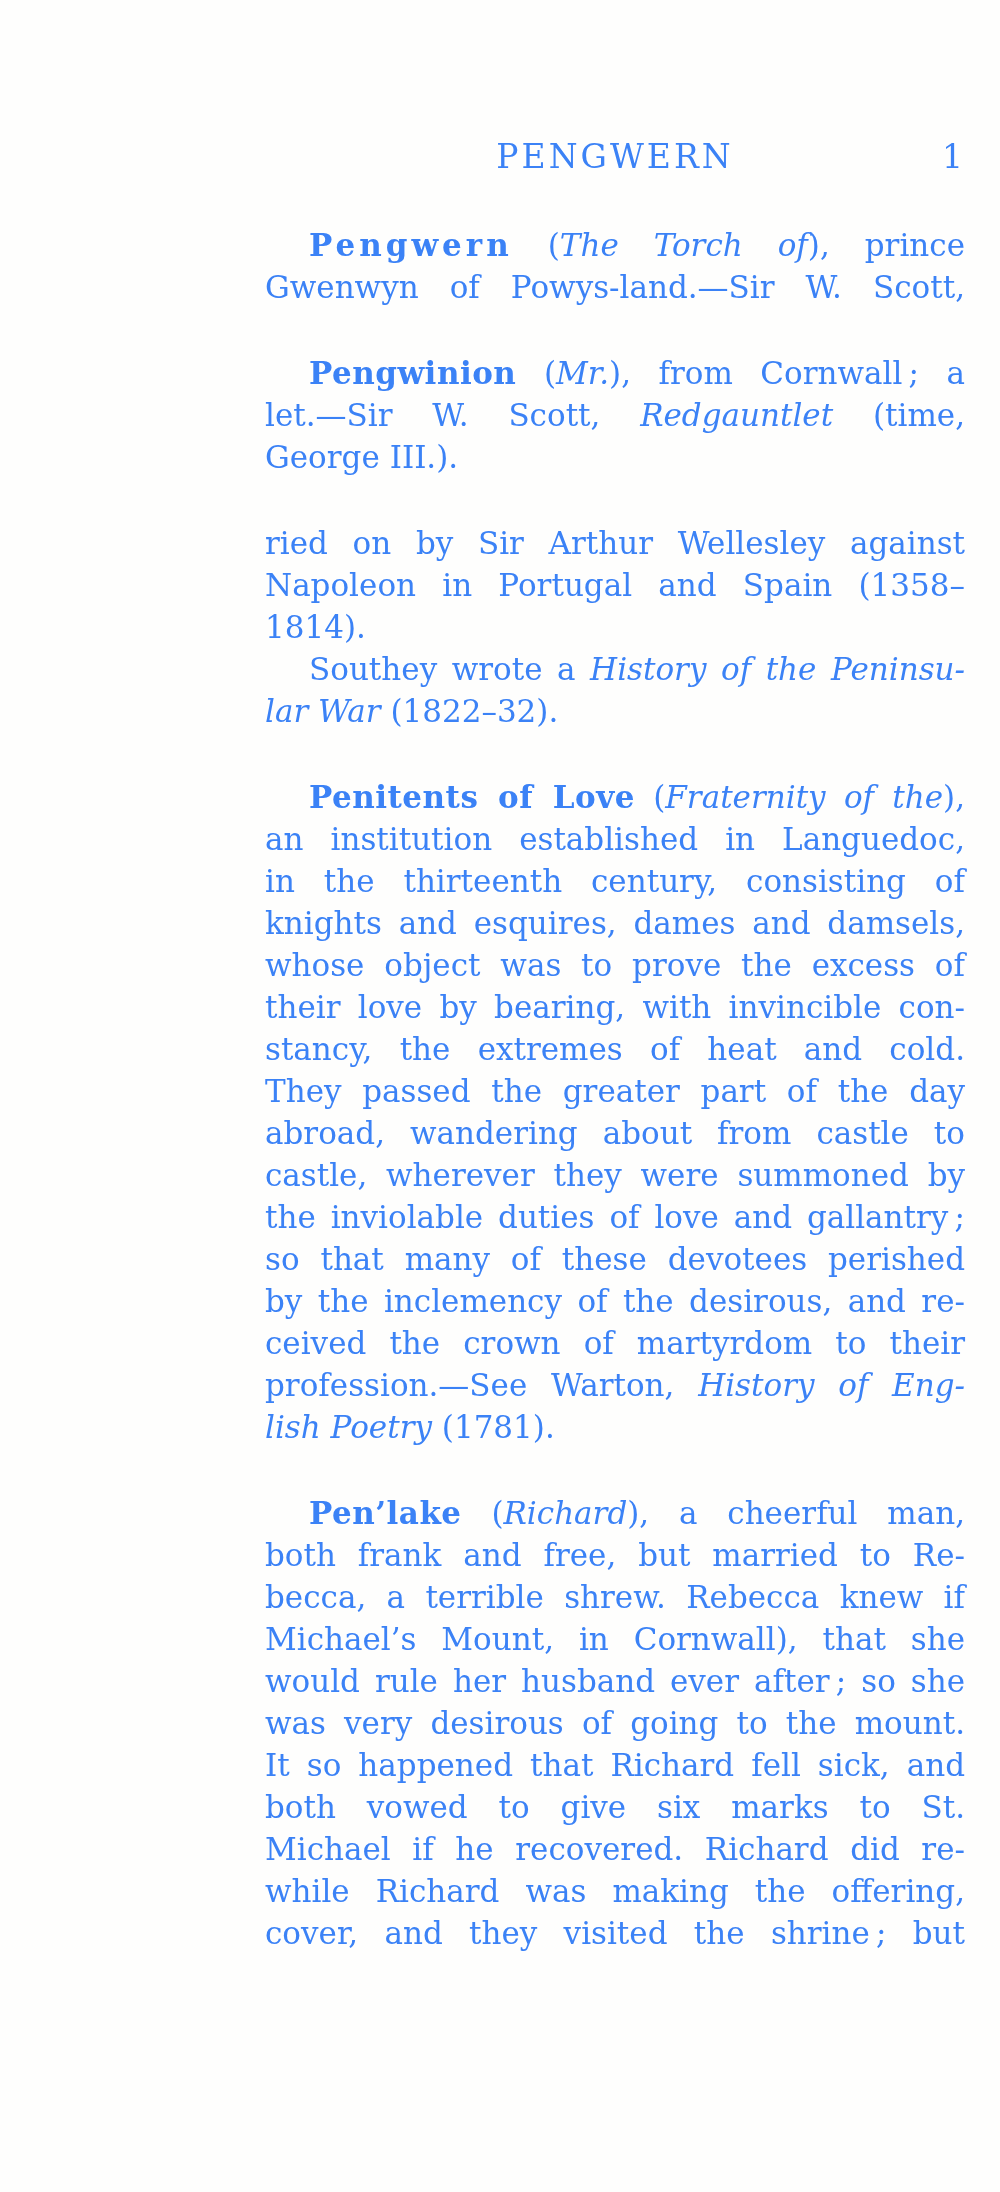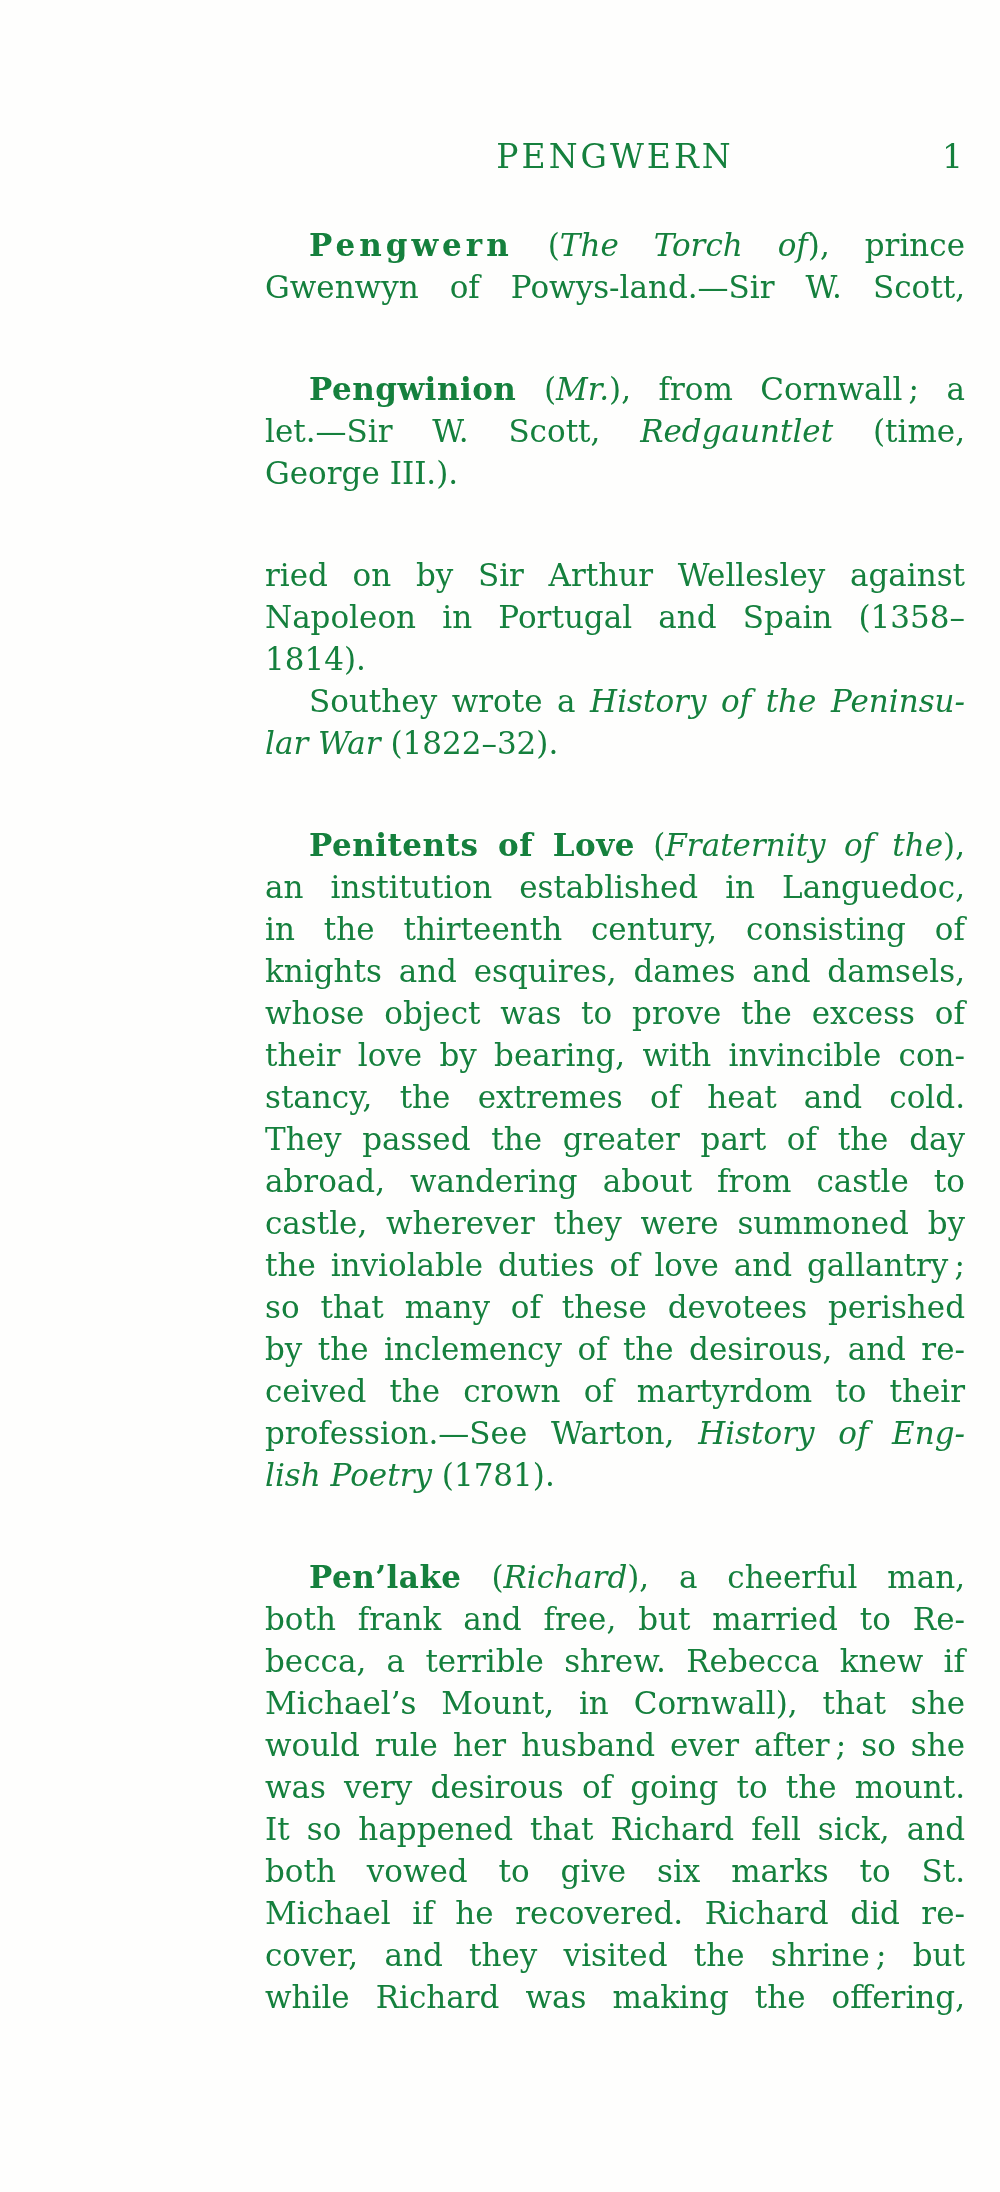--- a/index.html
+++ b/index.html
@@ -6,21 +6,21 @@
     margin: 0;
     padding: 0;
     background: #ffffff;
   }
   .page {
     position: relative;
     width: 1000px;
     height: 2192px;
     background: #fefefd;
     font-family: "DejaVu Serif", "Liberation Serif", serif;
-    color: #15803d;
+    color: #3b82f6;
     overflow: hidden;
   }
   .column {
     position: absolute;
     left: 265px;
     top: 136px;
     width: 700px;
   }
   .running-head {
     position: relative;
@@ -36,21 +36,21 @@
   .page-number {
     position: absolute;
     right: 2px;
     top: 0;
     letter-spacing: 0;
   }
   .entries {
     margin-top: 46px;
   }
   .entry {
-    margin-top: 60px;
+    margin-top: 44px;
   }
   .entry:first-child {
     margin-top: 8px;
   }
   .line {
     height: 42px;
     line-height: 42px;
     font-size: 31px;
     text-align: justify;
     text-align-last: justify;
@@ -114,18 +114,18 @@
         <div class="entry">
           <div class="line ind"><span class="seg-b">Pen’lake</span><span class="seg-n"> (</span><span class="seg-i">Richard</span><span class="seg-n">), a cheerful man,</span></div>
           <div class="line"><span class="seg-n">both frank and free, but married to Re-</span></div>
           <div class="line"><span class="seg-n">becca, a terrible shrew.  Rebecca knew if</span></div>
           <div class="line"><span class="seg-n">Michael’s Mount, in Cornwall), that she</span></div>
           <div class="line"><span class="seg-n">would rule her husband ever after ; so she</span></div>
           <div class="line"><span class="seg-n">was very desirous of going to the mount.</span></div>
           <div class="line"><span class="seg-n">It so happened that Richard fell sick, and</span></div>
           <div class="line"><span class="seg-n">both vowed to give six marks to St.</span></div>
           <div class="line"><span class="seg-n">Michael if he recovered.  Richard did re-</span></div>
+          <div class="line"><span class="seg-n">while Richard was making the offering,</span></div>
           <div class="line"><span class="seg-n">cover, and they visited the shrine ; but</span></div>
-          <div class="line"><span class="seg-n">while Richard was making the offering,</span></div>
         </div>
       </div>
   </div>
 </div>
 
 </body></html>

